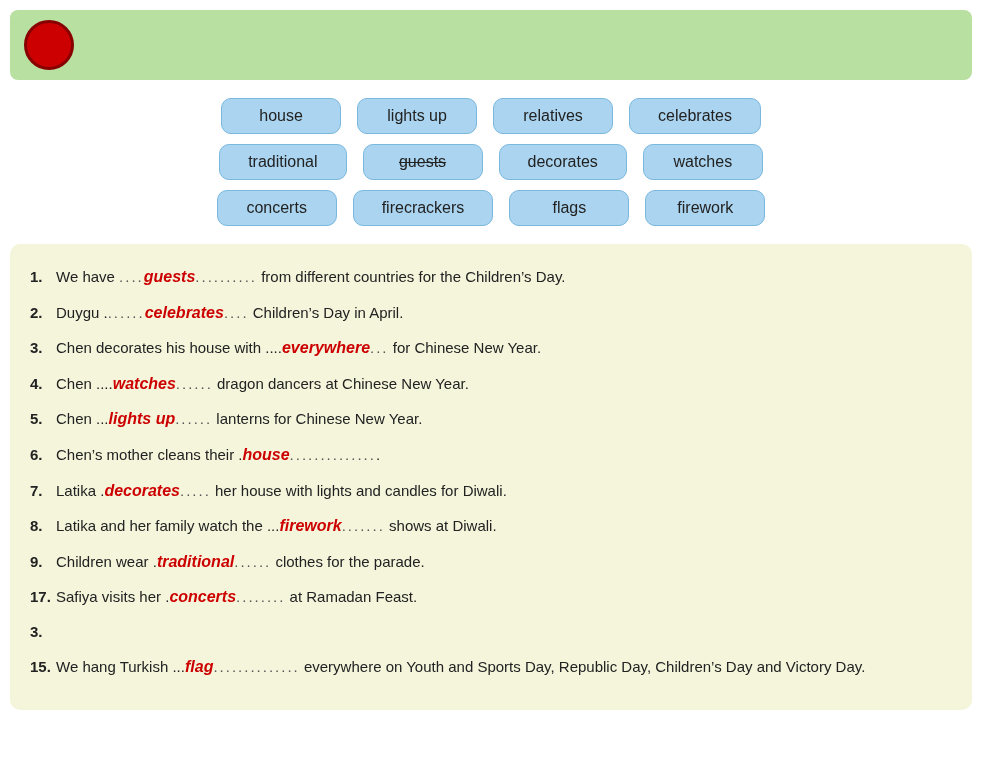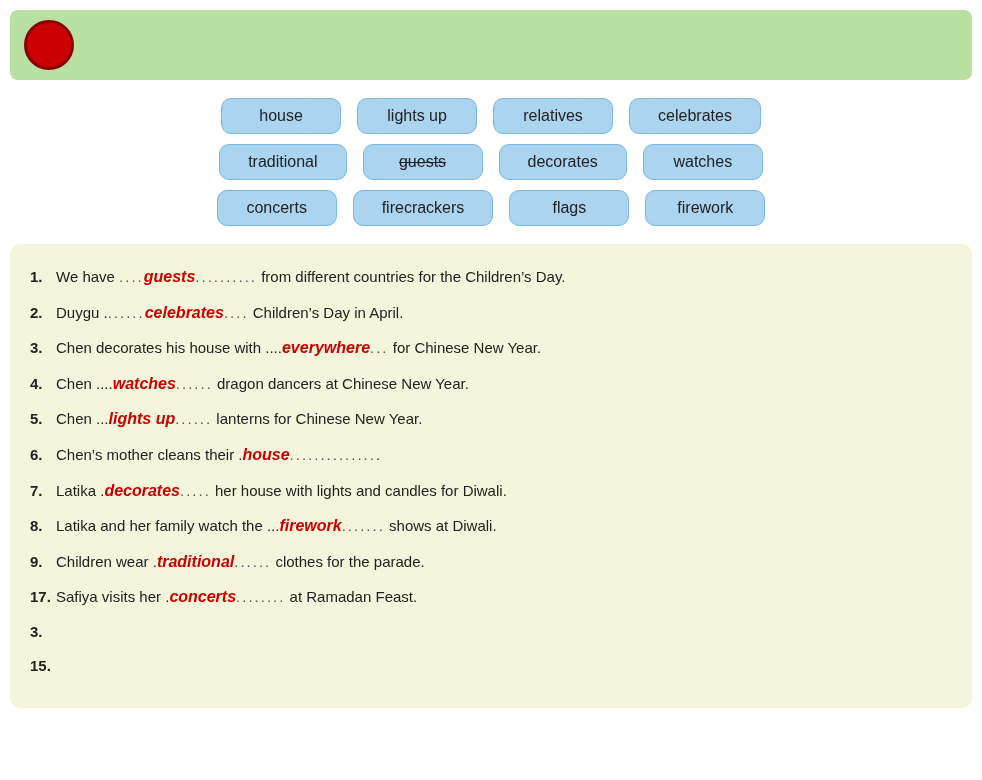--- a/index.html
+++ b/index.html
@@ -188,15 +188,16 @@
       </li>
       <li class="exercise-item">
         <span class="item-number">17.</span>
         <span>Safiya visits her .<span class="answer">concerts</span><span class="dots">........</span> at Ramadan Feast.</span>
       </li>
       <li class="exercise-item">
         <span class="item-number">3.</span>
       </li>
       <li class="exercise-item">
         <span class="item-number">15.</span>
+        <span>We hang Turkish ...<span class="answer">flag</span><span class="dots">..............</span> everywhere  on Youth and Sports Day, Republic Day, Children’s Day and Victory Day.</span>
       </li>
     </ol>
 </div>
 
 </body></html>

